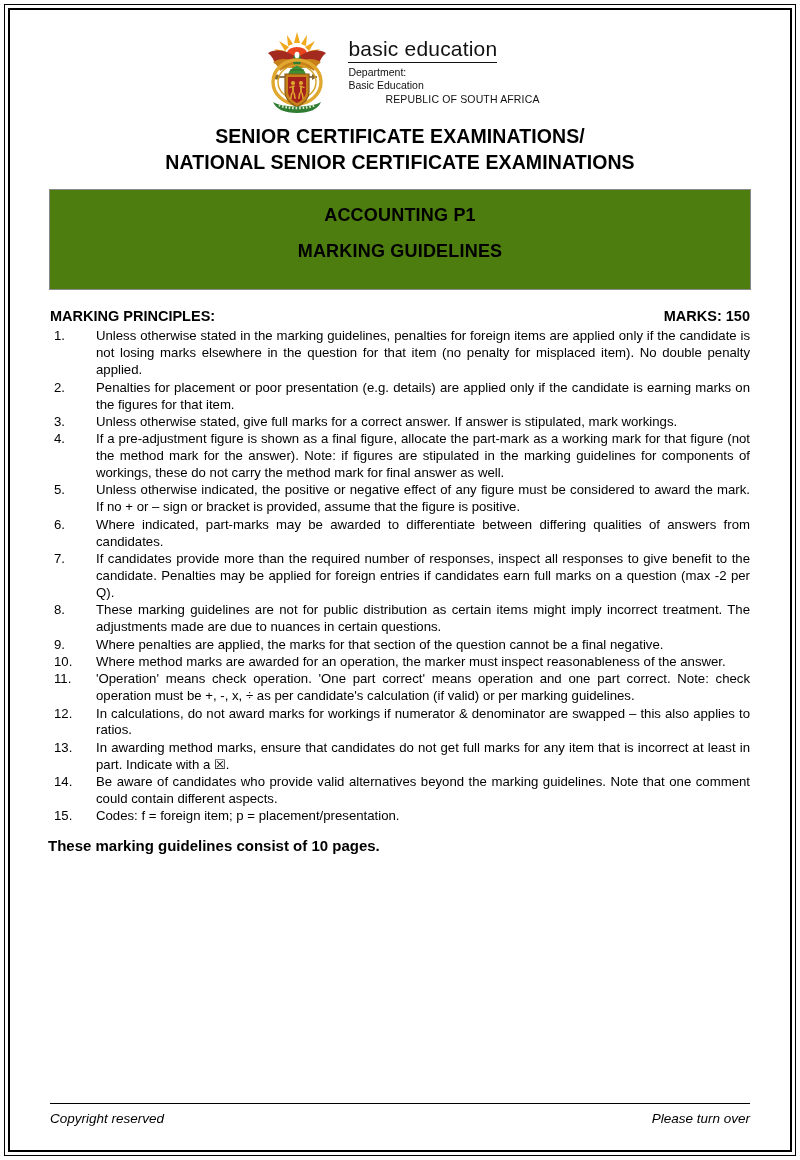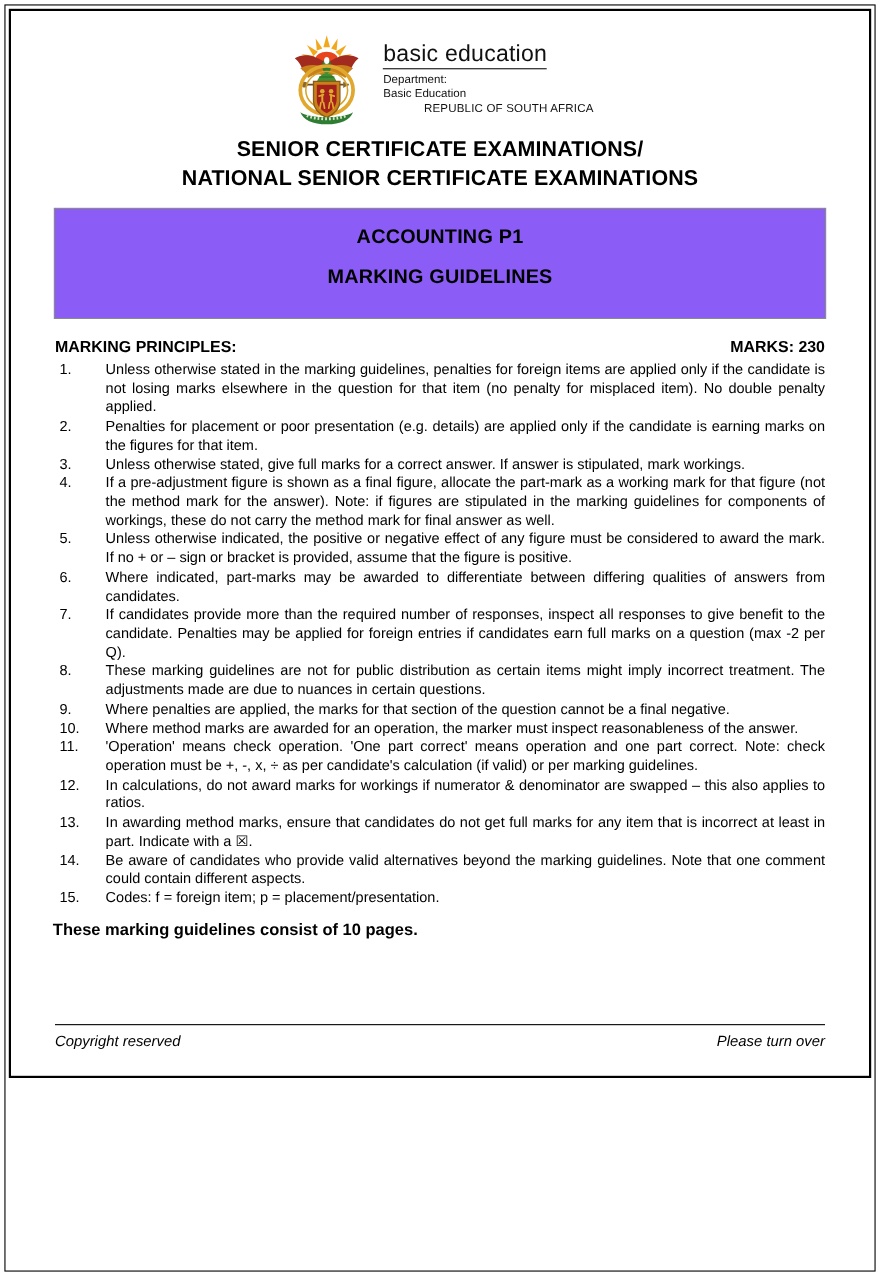--- a/index.html
+++ b/index.html
@@ -23,21 +23,21 @@
     width: 792px;
     height: 1152px;
     border: 1px solid #000;
     box-sizing: border-box;
   }
   .page-inner {
     position: absolute;
     left: 8px;
     top: 8px;
     width: 784px;
-    height: 972px;
+    height: 1144px;
     border: 2px solid #000;
     box-sizing: border-box;
     background: #fff;
   }
 
   .content {
     position: absolute;
     left: 0;
     top: 0;
     width: 780px;
@@ -91,21 +91,21 @@
     font-weight: bold;
     font-size: 19.5px;
     line-height: 1.32;
     letter-spacing: 0.1px;
     margin-bottom: 14px;
   }
 
   
   .subject-box {
     border: 1px solid #8a8a8a;
-    background: #8b5cf6;
+    background: #4d7c0f;
     text-align: center;
     padding: 16px 0 17px 0;
     margin: 0 1px 0 1px;
   }
   .subject-line {
     font-weight: bold;
     font-size: 18px;
     letter-spacing: 0.2px;
     line-height: 1.0;
     margin: 0 0 18px 0;
@@ -255,21 +255,21 @@
       <div>NATIONAL SENIOR CERTIFICATE EXAMINATIONS</div>
     </div>
 
     <div class="subject-box">
       <div class="subject-line">ACCOUNTING P1</div>
       <div class="subject-line">MARKING GUIDELINES</div>
     </div>
 
     <div class="principles-head">
       <span>MARKING PRINCIPLES:</span>
-      <span>MARKS:  230</span>
+      <span>MARKS:  150</span>
     </div>
 
     <ol class="principles">
       <li>
           <span class="num">1.</span>
           <span class="txt">Unless otherwise stated in the marking guidelines, penalties for foreign items are applied only if the candidate is not losing marks elsewhere in the question for that item (no penalty for misplaced item). No double penalty applied.</span>
         </li>
       <li>
           <span class="num">2.</span>
           <span class="txt">Penalties for placement or poor presentation (e.g. details) are applied only if the candidate is earning marks on the figures for that item.</span>

